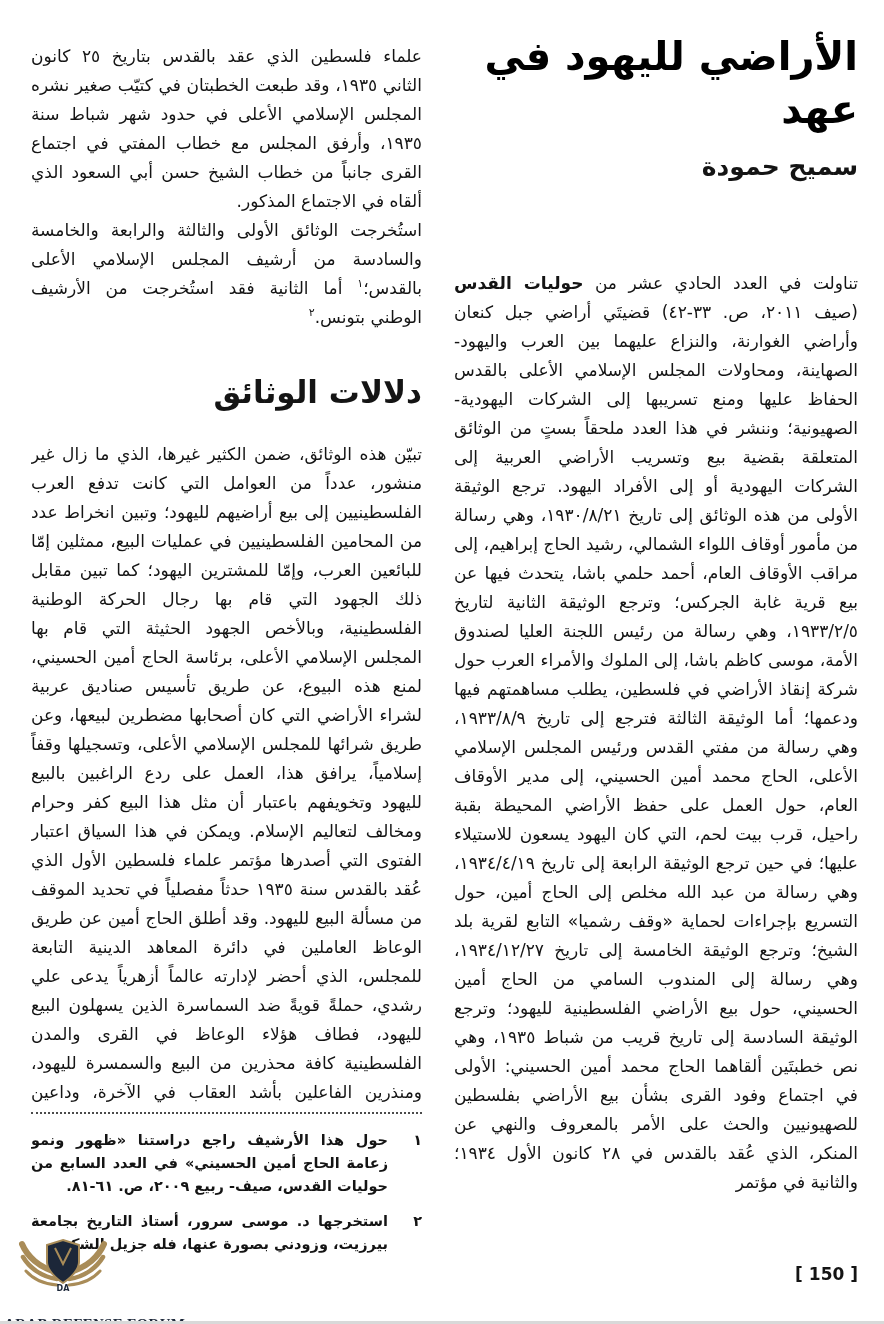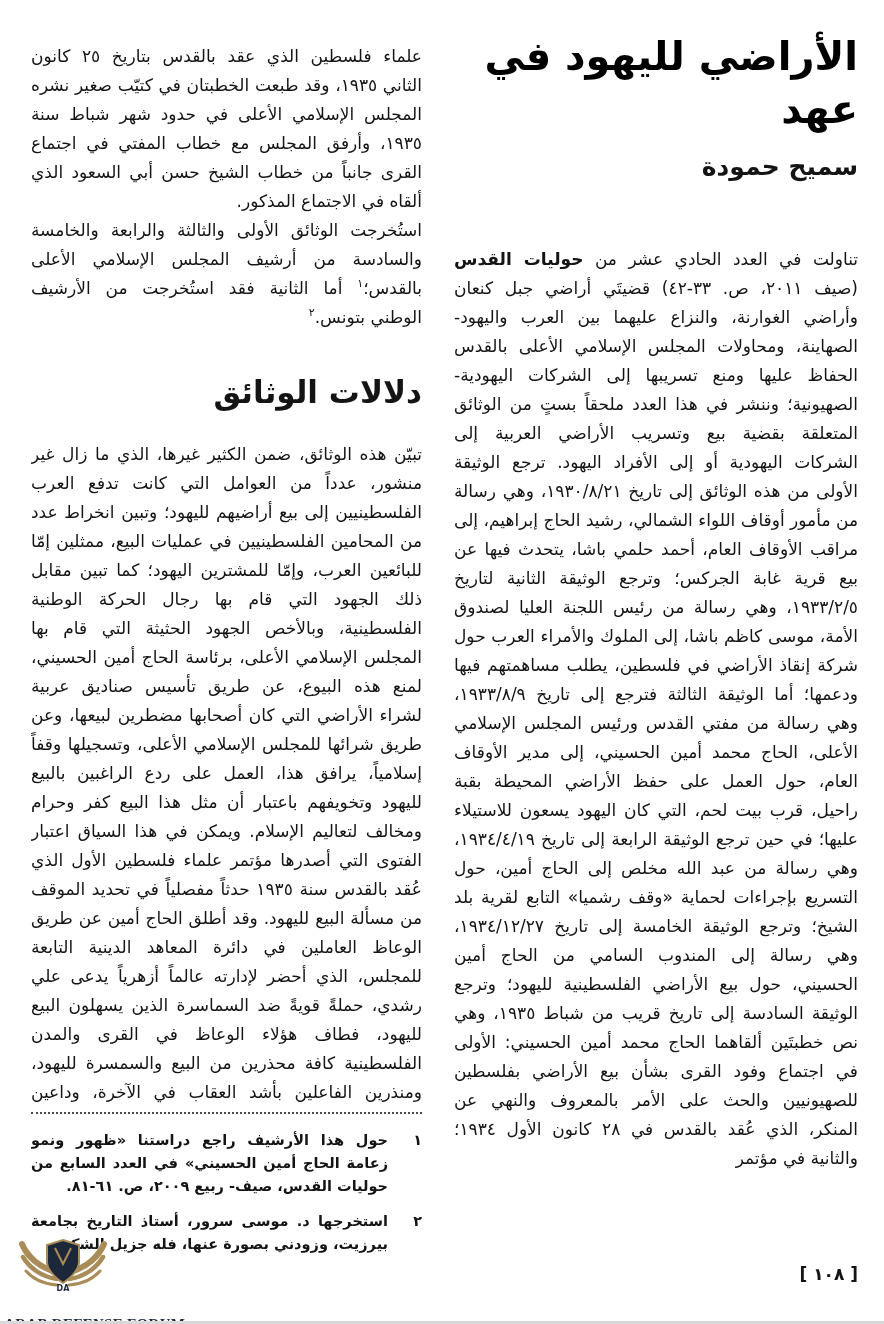--- a/index.html
+++ b/index.html
@@ -8,21 +8,21 @@
     width:884px; height:1324px; position:relative; overflow:hidden;
     font-family:"DejaVu Sans", sans-serif; color:#141414;
   }
   .page { position:absolute; inset:0; direction:rtl; }
 
   
   .col-right { position:absolute; top:0; right:26px; width:404px; height:1324px; overflow:hidden; }
   .title { margin-top:30px; font-size:40px; line-height:53px; font-weight:bold; color:#000; text-align:right; }
   .title .tline { display:block; }
   .author { margin-top:16px; font-size:25px; font-weight:bold; text-align:right; }
-  .lead { margin-top:64px; }
+  .lead { margin-top:88px; }
   .body { font-size:17px; line-height:29px; text-align:justify; }
   .b { font-weight:bold; }
 
   
   .col-left { position:absolute; top:0; left:31px; width:391px; height:1324px; overflow:hidden; }
   .col-left .p1 { margin-top:42px; }
   .sec { margin-top:42px; font-size:31px; font-weight:bold; }
   .secbody { margin-top:30px; }
   .fnref { font-size:11px; vertical-align:super; line-height:0; }
 
@@ -71,21 +71,21 @@
         <span class="fntext">حول هذا الأرشيف راجع دراستنا «ظهور ونمو زعامة الحاج أمين الحسيني» في العدد السابع من حوليات القدس، صيف- ربيع ٢٠٠٩، ص. ٦١-٨١.</span>
       </div>
       <div class="footnote">
         <span class="fnnum">٢</span>
         <span class="fntext">استخرجها د. موسى سرور، أستاذ التاريخ بجامعة بيرزيت، وزودني بصورة عنها، فله جزيل الشكر.</span>
       </div>
     </div>
   </div>
 
   <div class="footer">
-    <span>[ ١٠٨ ]</span>
+    <span>[ 150 ]</span>
   </div>
 
   <div class="watermark">
     <svg width="116" height="54" viewBox="0 0 116 54">
       <path d="M64 34 C82 30 94 18 99 6" stroke="#a98c58" stroke-width="6" fill="none" stroke-linecap="round"></path>
       <path d="M64 41 C80 39 92 29 98 19" stroke="#a98c58" stroke-width="4.5" fill="none" stroke-linecap="round"></path>
       <path d="M64 47 C78 46 88 41 95 33" stroke="#a98c58" stroke-width="3" fill="none" stroke-linecap="round"></path>
       <path d="M52 34 C34 30 22 18 17 6" stroke="#a98c58" stroke-width="6" fill="none" stroke-linecap="round"></path>
       <path d="M52 41 C36 39 24 29 18 19" stroke="#a98c58" stroke-width="4.5" fill="none" stroke-linecap="round"></path>
       <path d="M52 47 C38 46 28 41 21 33" stroke="#a98c58" stroke-width="3" fill="none" stroke-linecap="round"></path>

